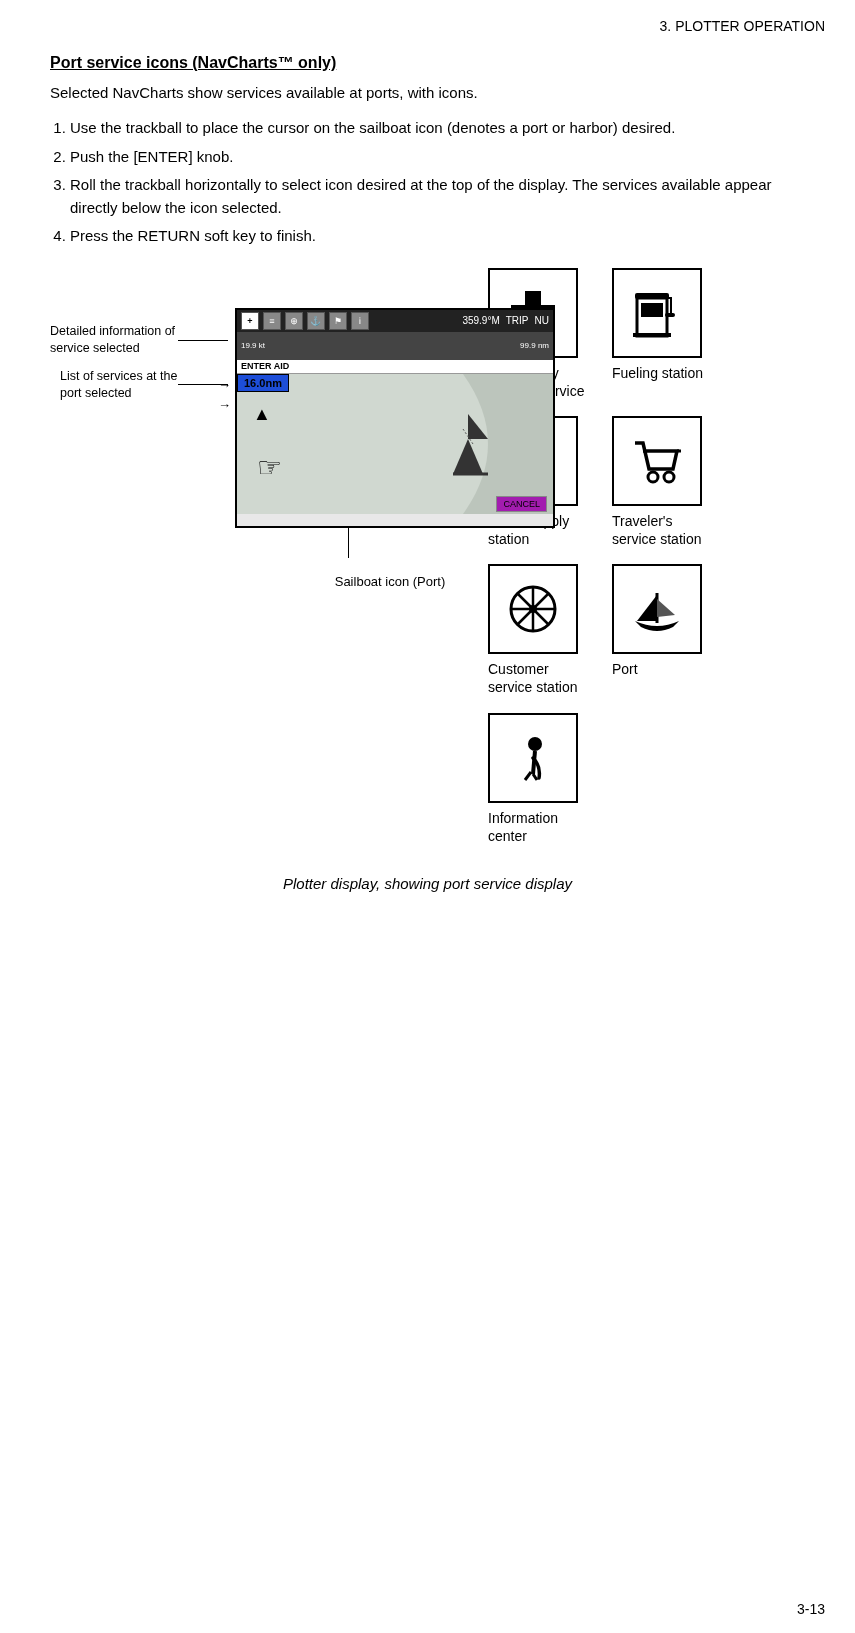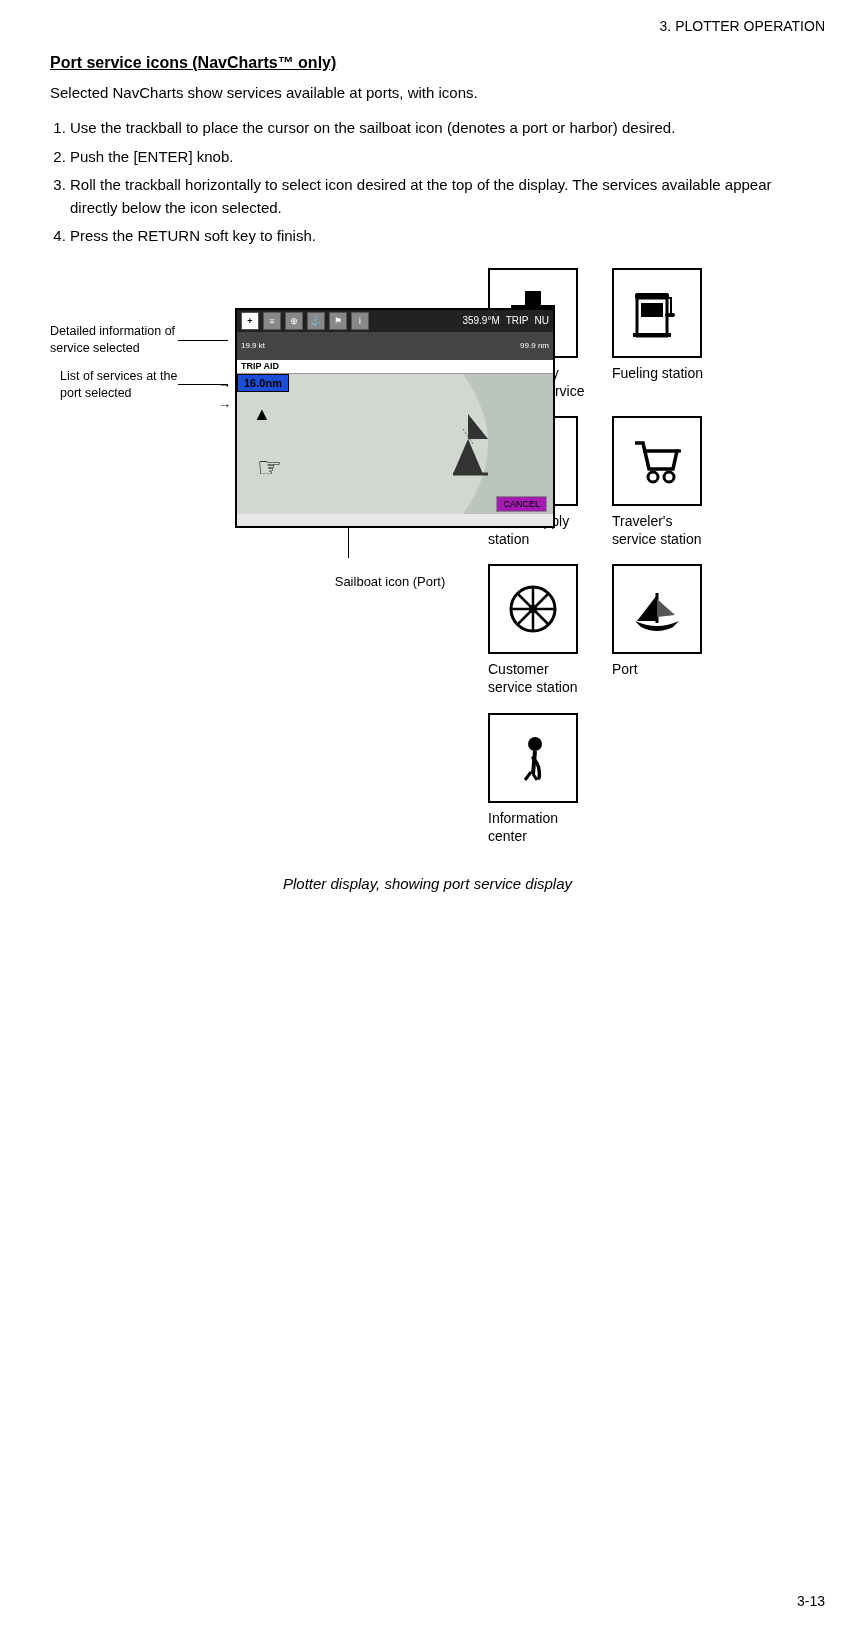--- a/index.html
+++ b/index.html
@@ -200,21 +200,21 @@
     .caption {
       text-align: center;
       font-style: italic;
       font-size: 15px;
       margin-top: 30px;
       margin-bottom: 20px;
     }
 
     .page-footer {
       position: absolute;
-      bottom: 24px;
+      bottom: 16px;
       right: 30px;
       font-size: 14px;
     }
 
     .ann-block {
       position: absolute;
       font-size: 12.5px;
       line-height: 1.4;
     }
   </style>
@@ -278,21 +278,21 @@
             <span>NU</span>
           </div>
         </div>
 
         <div class="plotter-status-bar">
           <span>19.9 kt</span>
           <span>99.9 nm</span>
         </div>
 
         <div class="first-aid-bar">
-          <span>TRIP AID</span>
+          <span>ENTER AID</span>
         </div>
 
         <div class="plotter-main">
 
           <div class="distance-box">
             <span>16.0nm</span>
           </div>
 
           <div style="position:absolute; left:16px; top:30px; font-size:18px;">▲</div>
 

